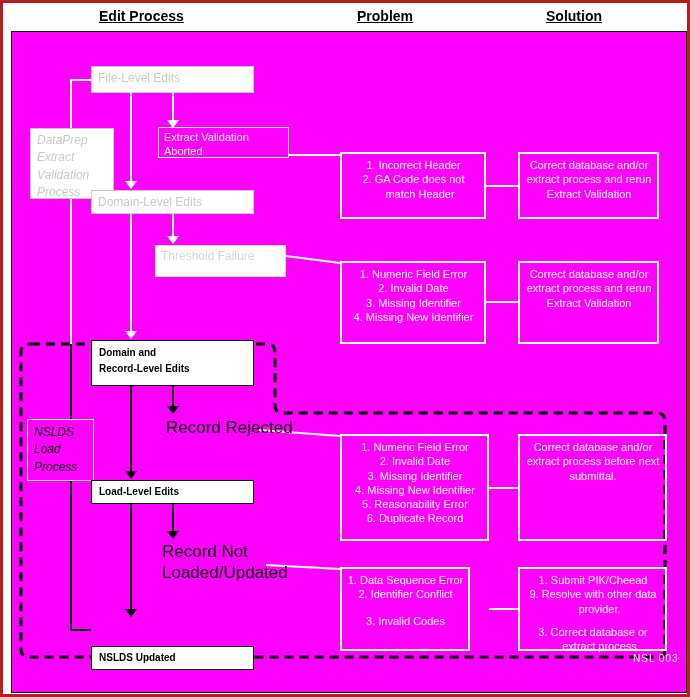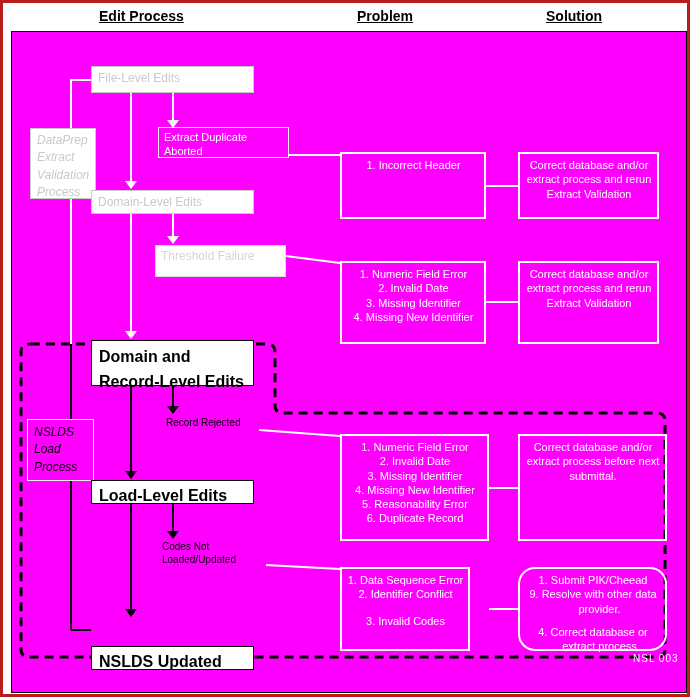--- a/index.html
+++ b/index.html
@@ -21,29 +21,29 @@
   .graybox {
     background:#ffffff; border:1px solid #c9c9c9; color:#c9c9c9;
     font-size:12px; padding:4px 0 0 6px;
   }
   .ghostbox {
     background:transparent; border:1px solid #ececec; color:#ffffff;
     font-size:11px; padding:2px 0 0 5px; line-height:1.3;
   }
   .blackbox {
     background:#ffffff; border:1px solid #000; color:#000;
-    font-size:16px; font-weight:bold; padding:4px 0 0 7px; line-height:1.55;
+    font-size:10px; font-weight:bold; padding:4px 0 0 7px; line-height:1.55;
   }
   .italicbox { font-style:italic; line-height:1.45; }
   .loadlabel {
     background:#FF00FF; border:1px solid #f0f0f0; color:#000;
     font-size:12px; font-style:italic; padding:4px 0 0 6px; line-height:1.45;
   }
   .flowlabel {
-    position:absolute; z-index:3; color:#000; font-size:10px; line-height:1.25;
+    position:absolute; z-index:3; color:#000; font-size:17px; line-height:1.25;
     white-space:nowrap;
   }
   .pbox {
     position:absolute; z-index:3; box-sizing:border-box;
     background:transparent; border:2px solid #ffffff; color:#ffffff;
     font-size:11px; line-height:1.3; padding:4px 4px 0 5px;text-align:center;
   }
   .item { padding-left:13px; text-indent:-13px; }
   .gap { margin-top:12px; }
   .gap-sm { margin-top:9px; }
@@ -96,26 +96,26 @@
     <line x1="256" y1="427" x2="337" y2="433" stroke="#fff" stroke-width="2"></line>
     <line x1="486" y1="485" x2="515" y2="485" stroke="#fff" stroke-width="2"></line>
     <line x1="263" y1="562" x2="337" y2="566" stroke="#fff" stroke-width="2"></line>
     <line x1="486" y1="606" x2="515" y2="606" stroke="#fff" stroke-width="2"></line>
   </svg>
 
   <div class="box graybox" style="left:88px; top:63px; width:163px; height:27px;">
     <span>File-Level Edits</span>
   </div>
 
-  <div class="box graybox italicbox" style="left:27px; top:125px; width:66px; height:71px; padding-top:3px;">
+  <div class="box graybox italicbox" style="left:27px; top:125px; width:84px; height:71px; padding-top:3px;">
     <span>DataPrep Extract Validation Process</span>
   </div>
 
   <div class="box ghostbox" style="left:155px; top:124px; width:131px; height:31px;">
-    <span>Extract Duplicate Aborted</span>
+    <span>Extract Validation Aborted</span>
   </div>
 
   <div class="box graybox" style="left:88px; top:187px; width:163px; height:24px;">
     <span>Domain-Level Edits</span>
   </div>
 
   <div class="box graybox" style="left:152px; top:242px; width:131px; height:32px; padding-top:3px; padding-left:5px; border-color:#dddddd; color:#d6d6d6;">
     <span>Threshold Failure</span>
   </div>
 
@@ -128,30 +128,31 @@
 
   <div class="box loadlabel" style="left:24px; top:416px; width:67px; height:62px;">
     <span>NSLDS Load Process</span>
   </div>
 
   <div class="box blackbox" style="left:88px; top:477px; width:163px; height:24px; padding-top:3px;">
     <span>Load-Level Edits</span>
   </div>
 
   <div class="flowlabel" style="left:159px; top:538px;">
-    <div>Codes Not</div>
+    <div>Record Not</div>
     <div>Loaded/Updated</div>
   </div>
 
   <div class="box blackbox" style="left:88px; top:615px; width:163px; height:24px; padding-top:3px;margin-top:28px;">
     <span>NSLDS Updated</span>
   </div>
 
   <div class="pbox" style="left:337px; top:149px; width:146px; height:67px;">
     <div class="item">1. Incorrect Header</div>
+    <div class="item">2. GA Code does not match Header</div>
   </div>
 
   <div class="pbox" style="left:337px; top:258px; width:146px; height:83px;">
     <div class="item">1. Numeric Field Error</div>
     <div class="item">2. Invalid Date</div>
     <div class="item">3. Missing Identifier</div>
     <div class="item">4. Missing New Identifier</div>
   </div>
 
   <div class="pbox" style="left:337px; top:431px; width:149px; height:107px;">
@@ -174,21 +175,21 @@
   </div>
 
   <div class="pbox" style="left:515px; top:258px; width:141px; height:83px;">
     <div>Correct database and/or extract process and rerun Extract Validation</div>
   </div>
 
   <div class="pbox" style="left:515px; top:431px; width:149px; height:107px;">
     <div>Correct database and/or extract process before next submittal.</div>
   </div>
 
-  <div class="pbox" style="left:515px; top:564px; width:149px; height:84px;border-radius:17px;">
+  <div class="pbox" style="left:515px; top:564px; width:149px; height:84px;">
     <div class="item">1. Submit PIK/Cheead</div>
     <div class="item">9. Resolve with other data provider.</div>
-    <div class="item gap-sm">4. Correct database or extract process</div>
+    <div class="item gap-sm">3. Correct database or extract process</div>
   </div>
 
   <div class="figid" style="left:630px; top:650px;">NSL 003</div>
 
 </div>
 
 </body></html>

